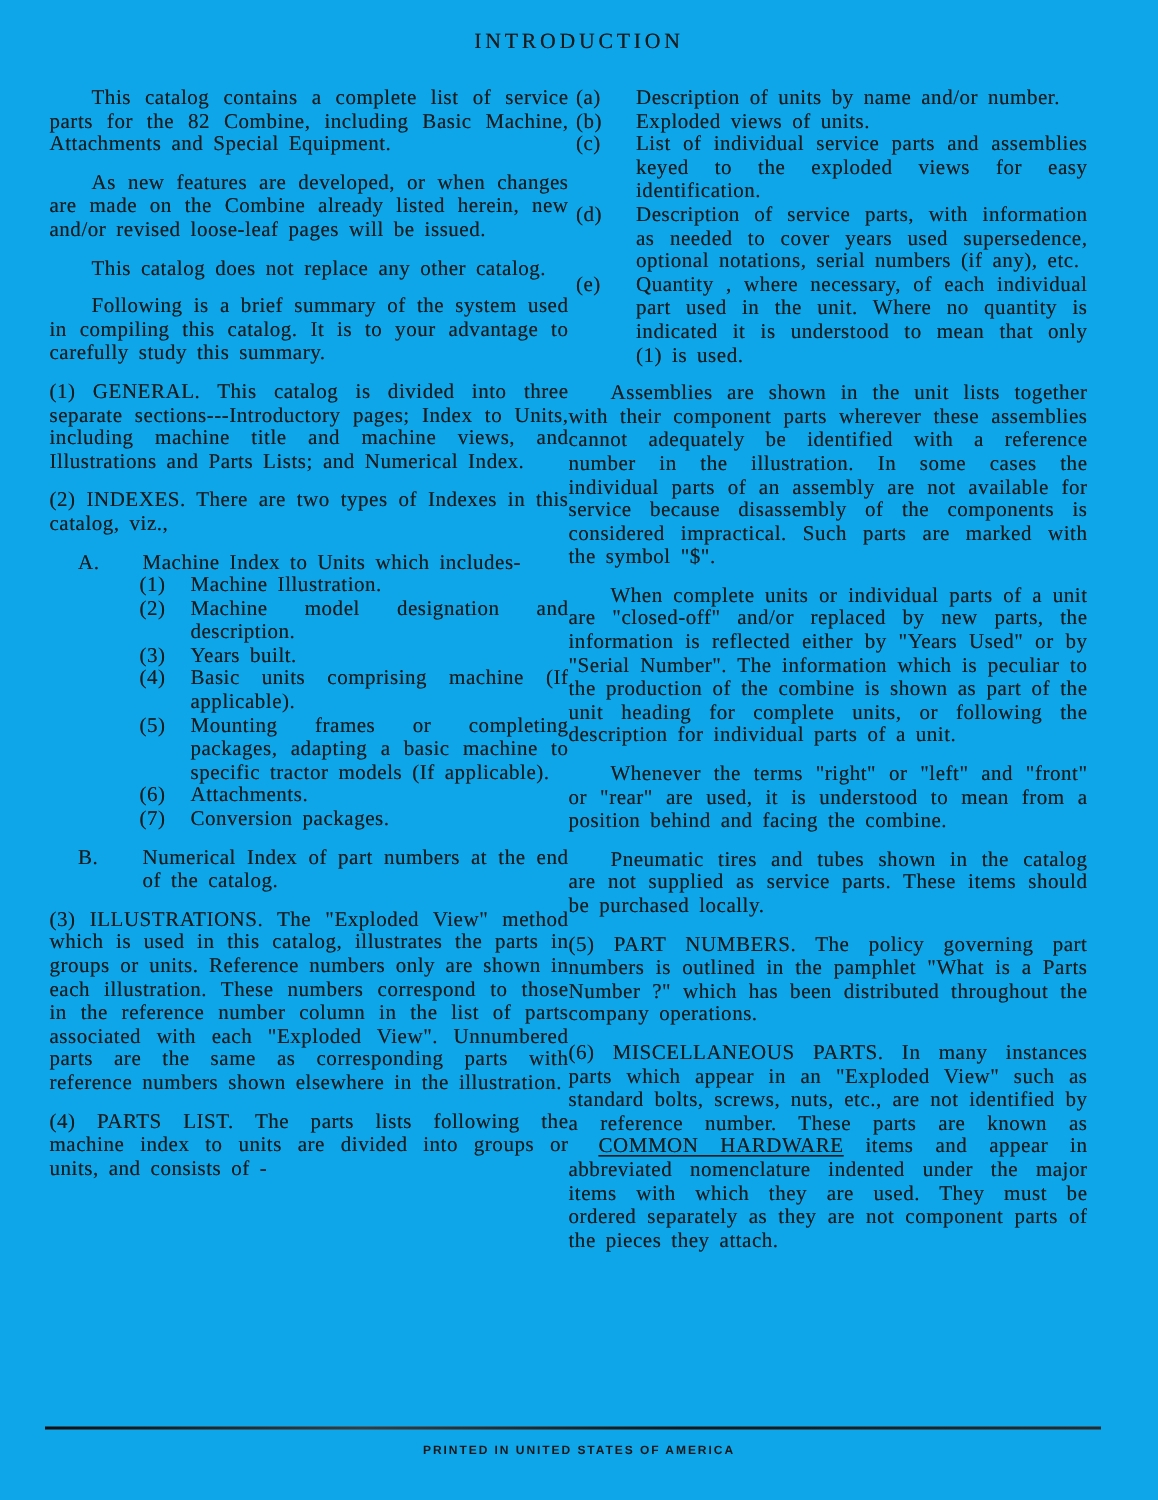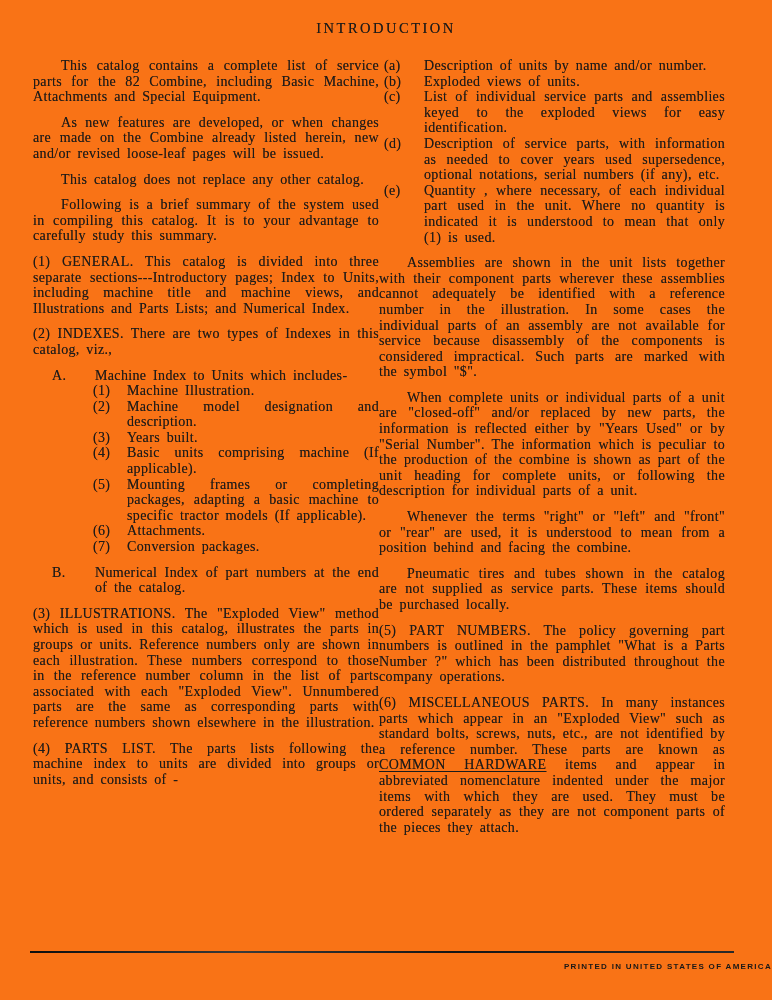--- a/index.html
+++ b/index.html
@@ -4,21 +4,21 @@
 <style>
   * { margin: 0; padding: 0; box-sizing: border-box; }
   html, body { background: #ffffff; }
   body {
     width: 772px; height: 1000px;
     font-family: "Liberation Serif", serif;
   }
   .page {
     position: relative;
     width: 772px; height: 1000px;
-    background: #f97316;
+    background: #0ea5e9;
     color: #1c1c1c;
     overflow: hidden;
   }
   .title {
     position: absolute;
     top: 20px; left: 0; right: 0;
     text-align: center;
     font-size: 14.5px;
     font-weight: normal;
     letter-spacing: 2.5px;
@@ -57,32 +57,33 @@
   .index-head .txt { flex: 1; }
   .sub-list { padding-left: 41px; }
   .sub-item { display: flex; }
   .sub-item .num { flex: 0 0 34px; }
   .sub-item .txt { flex: 1; }
 
   .u {
     text-decoration: underline;
     text-underline-offset: 2px;
     text-decoration-thickness: 1px;
+    margin-left: 20px;
   }
 
   .footer-rule {
     position: absolute;
     top: 951px; left: 30px;
     width: 704px; height: 2px;
     background: linear-gradient(to right, #0e0e0e 0%, #3a3a3a 30%, #161616 60%, #2a2a2a 100%);
   }
   .footer-text {
     position: absolute;
     top: 962px; left: 0; right: 0;
-    text-align: right;
+    text-align: center;
     font-family: "Liberation Sans", sans-serif;
     font-size: 8px;
     font-weight: bold;
     letter-spacing: 1.3px;
     color: #181818;
   }
 </style>
 </head>
 <body>
 

